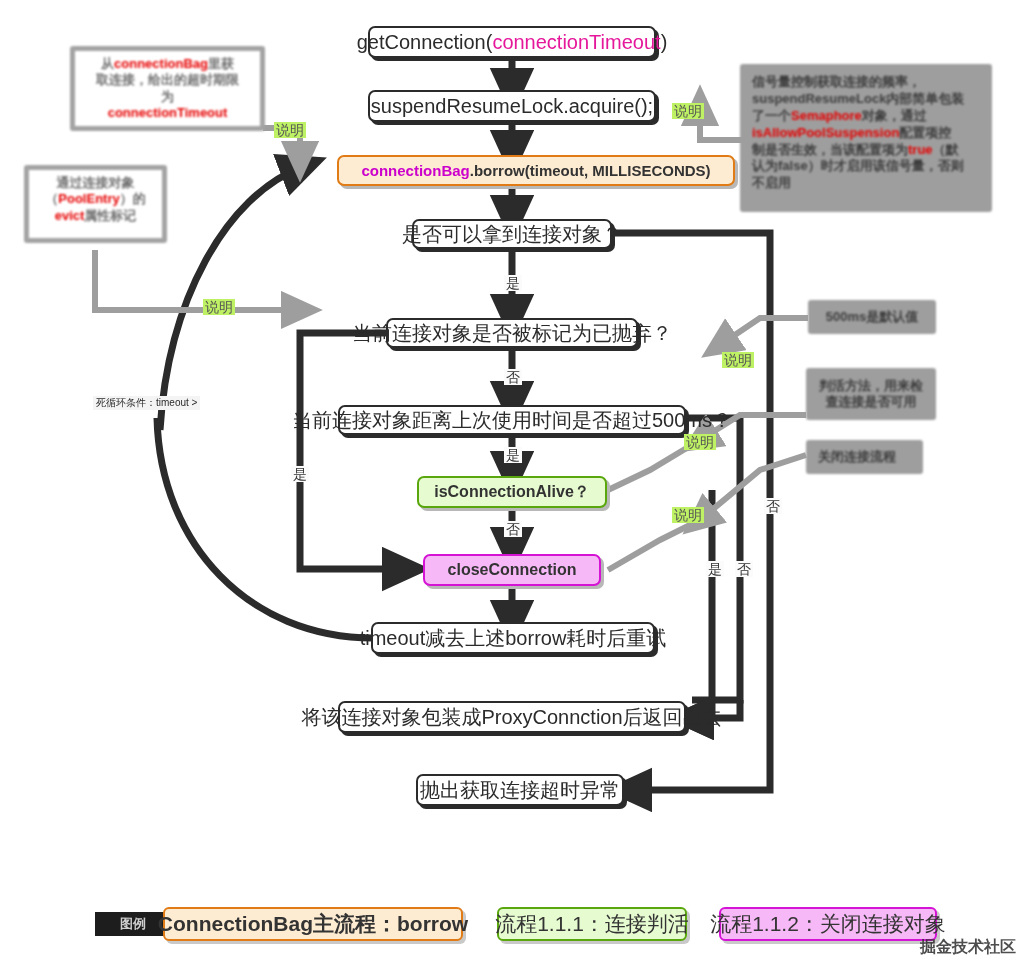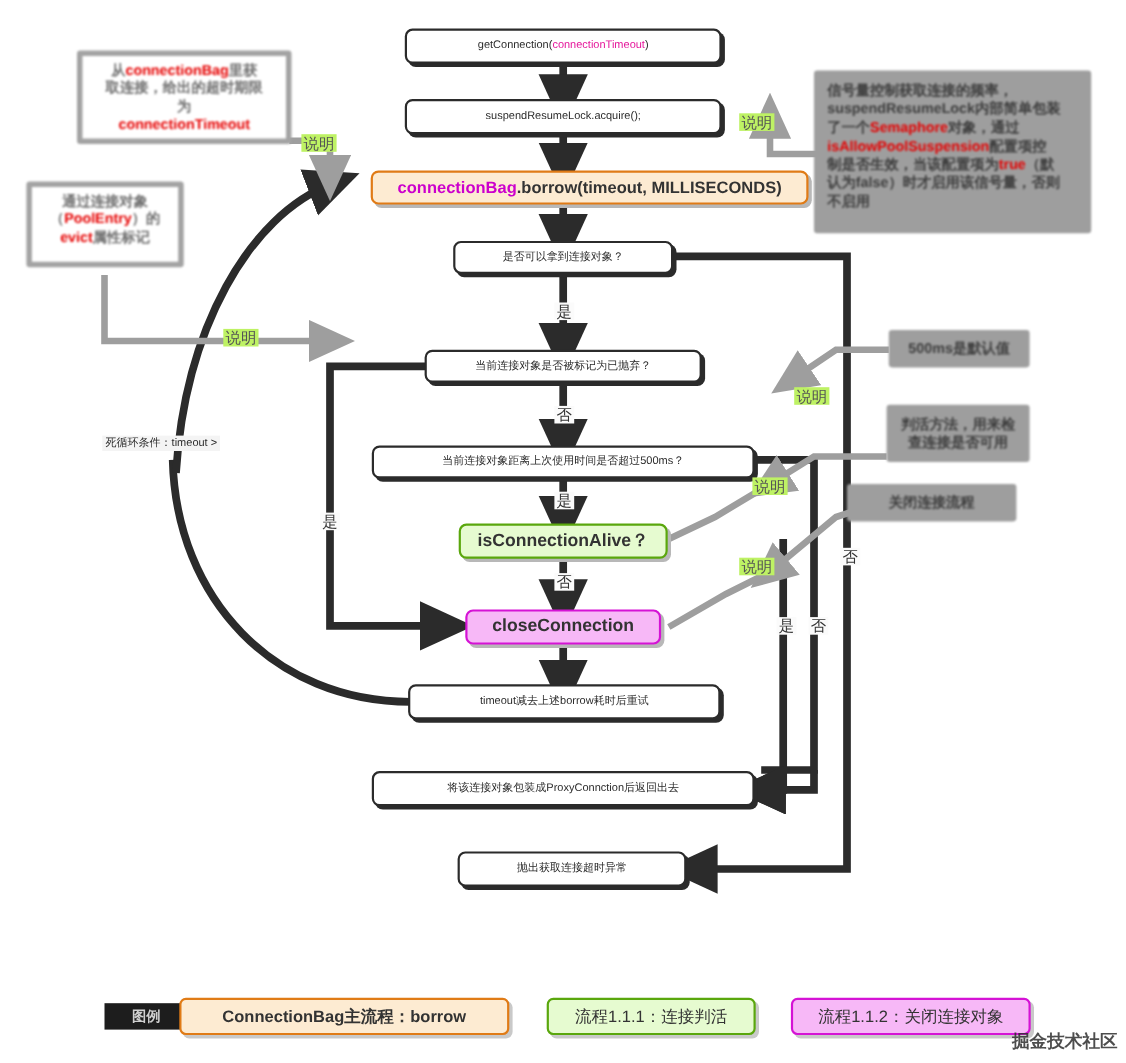--- a/index.html
+++ b/index.html
@@ -22,21 +22,21 @@
   
   .node{
     position:absolute;
     box-sizing:border-box;
     display:flex;align-items:center;justify-content:center;
     text-align:center;
     background:#ffffff;
     border:2px solid #2b2b2b;
     border-radius:7px;
     color:#2b2b2b;
-    font-size:10px;
+    font-size:20px;
     line-height:1.2;
     padding:3px 10px;
     box-shadow:3px 3px 0 #2b2b2b;
     white-space:nowrap;
     z-index:5;
   }
   .node.plain{ font-weight:400; }
 
   .node.orange{
     background:#fdebd2;
@@ -125,21 +125,21 @@
     font-size:13px;font-weight:bold;
     display:flex;align-items:center;justify-content:center;
     filter:blur(0.6px);
   }
   .legend-item{
     position:absolute;
     box-sizing:border-box;
     height:34px;
     display:flex;align-items:center;justify-content:center;
     border-radius:6px;
-    font-size:15px;
+    font-size:21px;
     font-weight:bold;
     box-shadow:3px 3px 0 #c9c9c9;
     white-space:nowrap;
     padding:0 12px;
   }
   .legend-item.orange{background:#fdebd2;border:2px solid #e07b16;color:#333;}
   .legend-item.green{background:#e6fbd0;border:2px solid #5aa70d;color:#333;font-weight:400;}
   .legend-item.magenta{background:#f7b8f7;border:2px solid #d513d5;color:#333;font-weight:400;}
 
   .watermark{
@@ -289,21 +289,21 @@
 
   <div class="note grey-fill" style="left:808px;top:300px;width:128px;height:34px;display:flex;align-items:center;justify-content:center;">
     <span>500ms是默认值</span>
   </div>
 
   <div class="note grey-fill" style="left:806px;top:368px;width:130px;height:52px;">
     <div>判活方法，用来检</div>
     <div>查连接是否可用</div>
   </div>
 
-  <div class="note grey-fill" style="left:770px;top:440px;width:154px;height:34px;display:flex;align-items:center;justify-content:center;">
+  <div class="note grey-fill" style="left:806px;top:440px;width:117px;height:34px;display:flex;align-items:center;justify-content:flex-start;">
     <span>关闭连接流程</span>
   </div>
 
   <div class="elabel note-lbl" style="left:274px;top:122px;">说明</div>
   <div class="elabel note-lbl" style="left:203px;top:299px;">说明</div>
   <div class="elabel note-lbl" style="left:672px;top:103px;">说明</div>
   <div class="elabel note-lbl" style="left:722px;top:352px;">说明</div>
   <div class="elabel note-lbl" style="left:684px;top:434px;">说明</div>
   <div class="elabel note-lbl" style="left:672px;top:507px;">说明</div>
 

